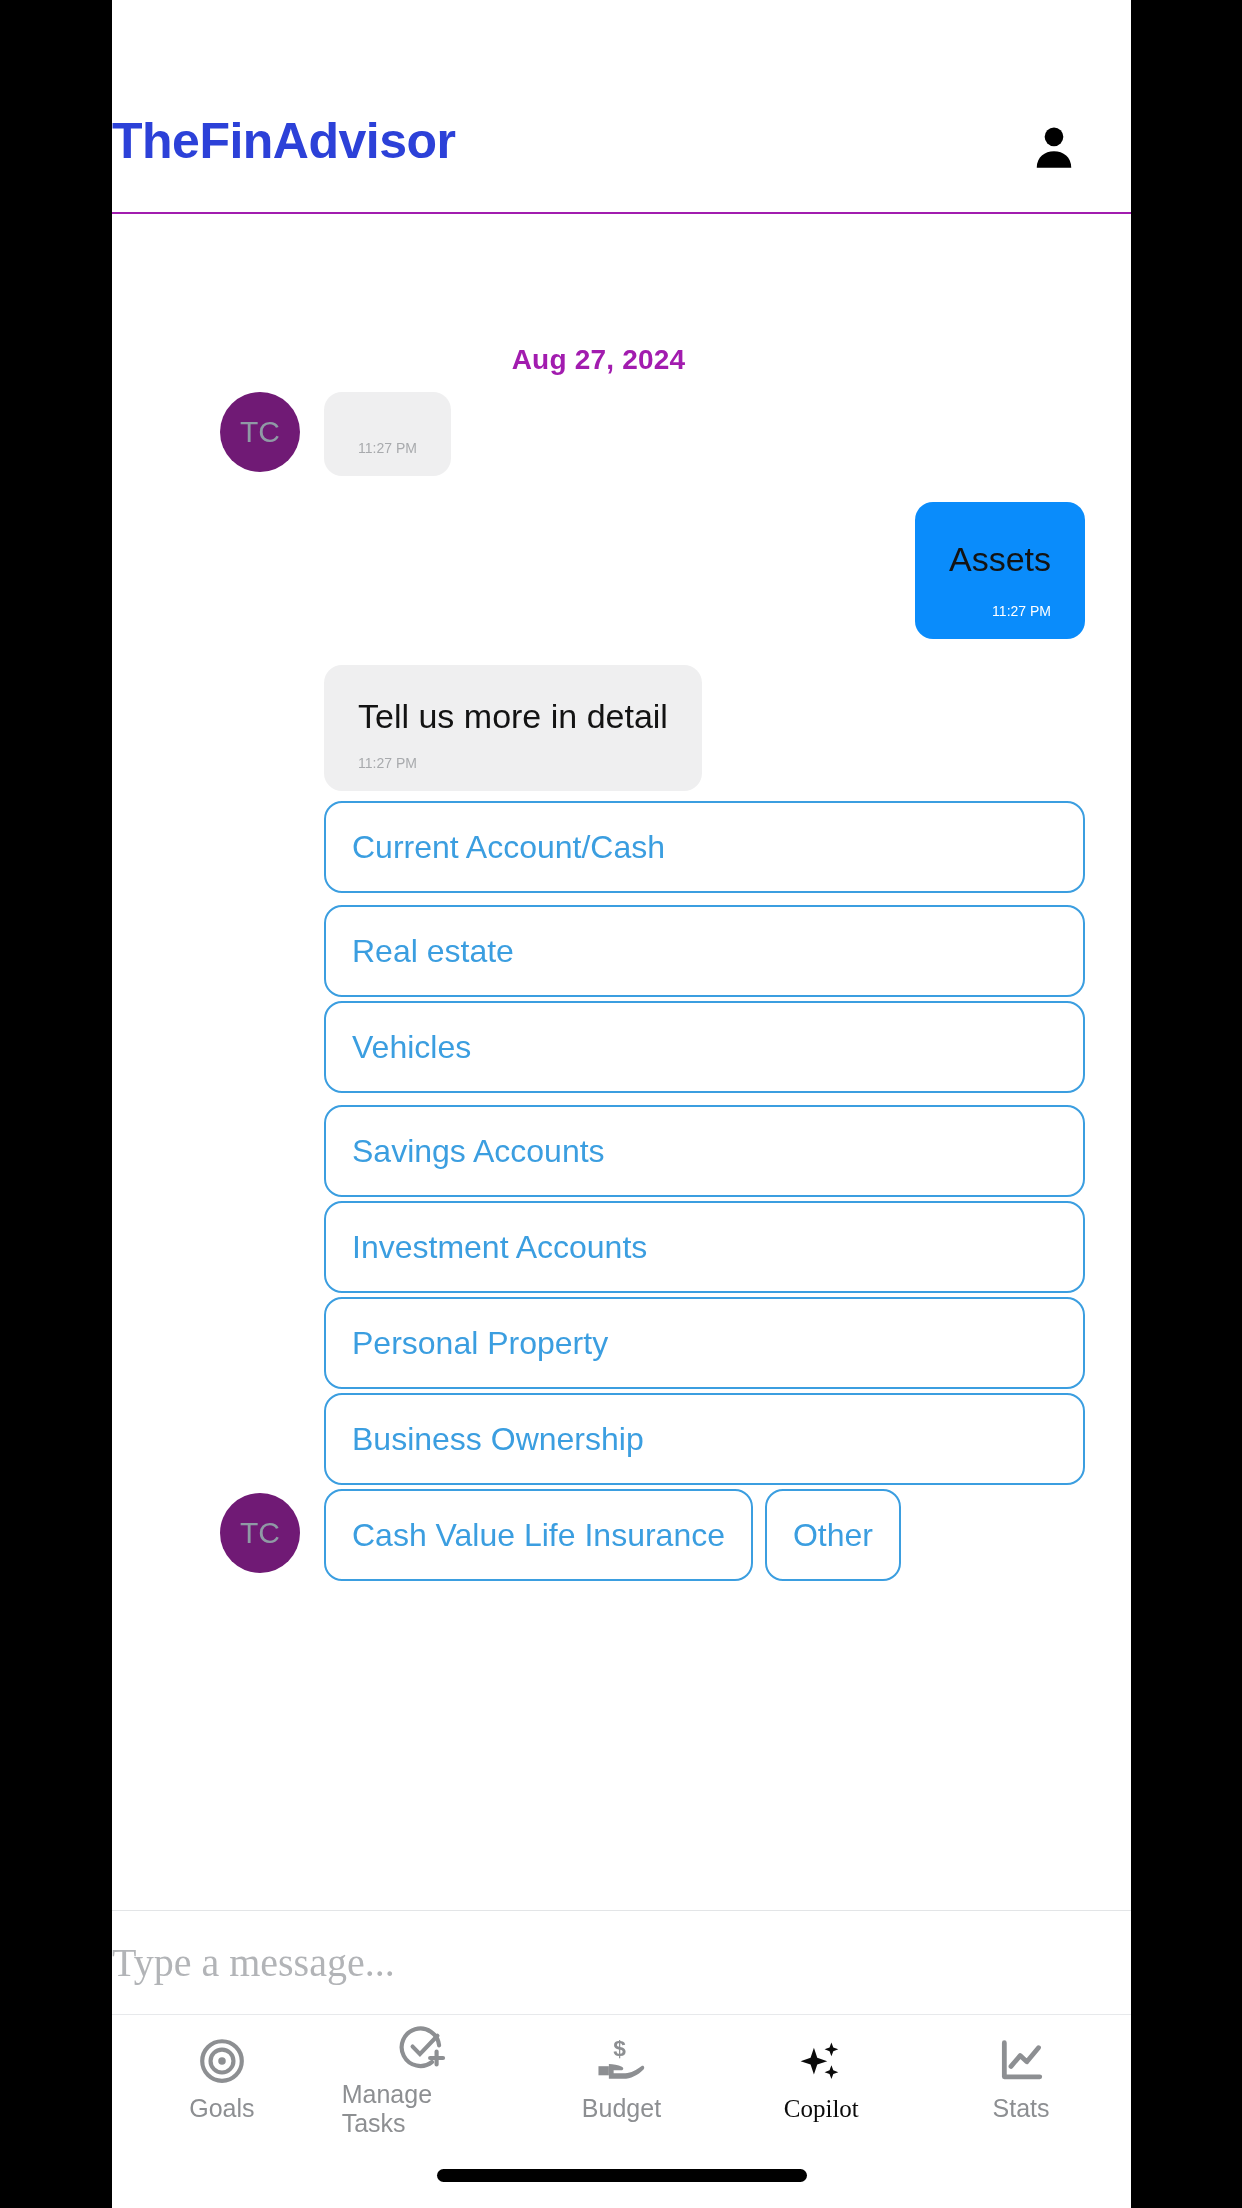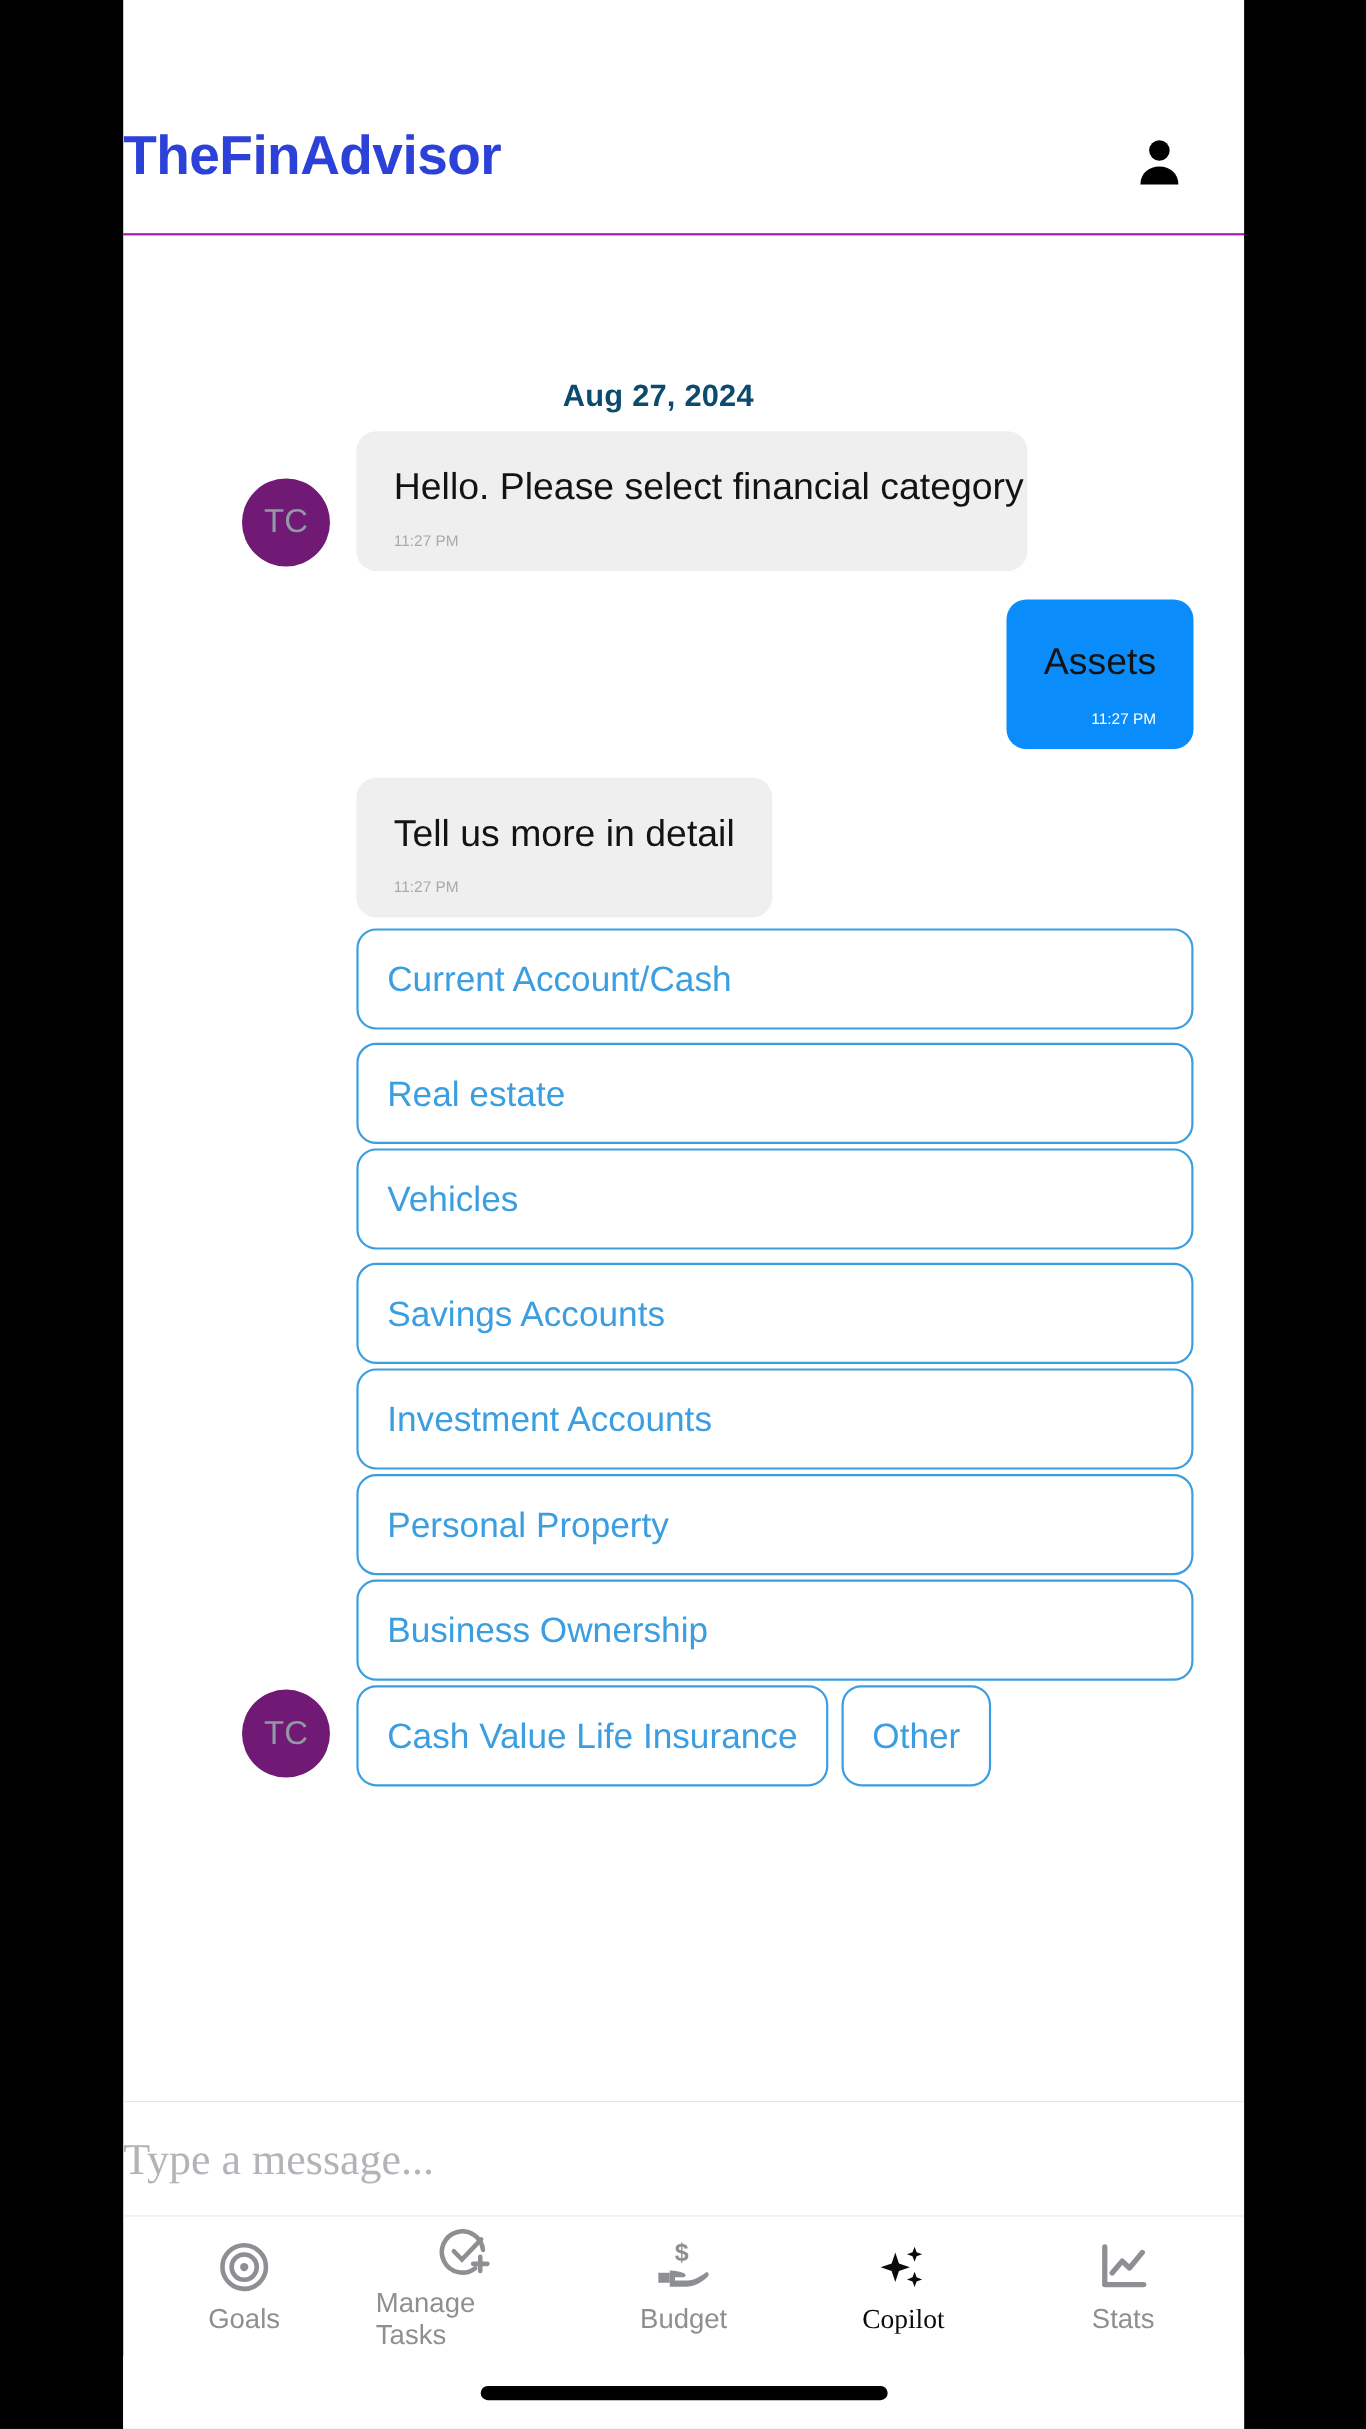--- a/index.html
+++ b/index.html
@@ -60,21 +60,21 @@
   
   .chat-area {
     flex: 1 1 auto;
     position: relative;
     overflow: hidden;
     padding: 0 46px 0 0;
   }
 
   .date-divider {
     text-align: center;
-    color: #0c4a6e;
+    color: #a21caf;
     font-size: 28px;
     font-weight: bold;
     margin-top: 130px;
     margin-bottom: 16px;
     letter-spacing: 0.2px;
   }
 
   
   .msg-row {
     display: flex;
@@ -250,21 +250,20 @@
     </div>
   </div>
 
   <div class="chat-area">
 
     <div class="date-divider">Aug 27, 2024</div>
 
     <div class="msg-row">
       <div class="avatar">TC</div>
       <div class="bubble bot">
-        <div class="bubble-text">Hello. Please select financial category</div>
         <div class="bubble-time">11:27 PM</div>
       </div>
     </div>
 
     <div class="msg-row right" style="margin-top:26px;">
       <div class="bubble user">
         <div class="bubble-text">Assets</div>
         <div class="bubble-time">11:27 PM</div>
       </div>
     </div>

